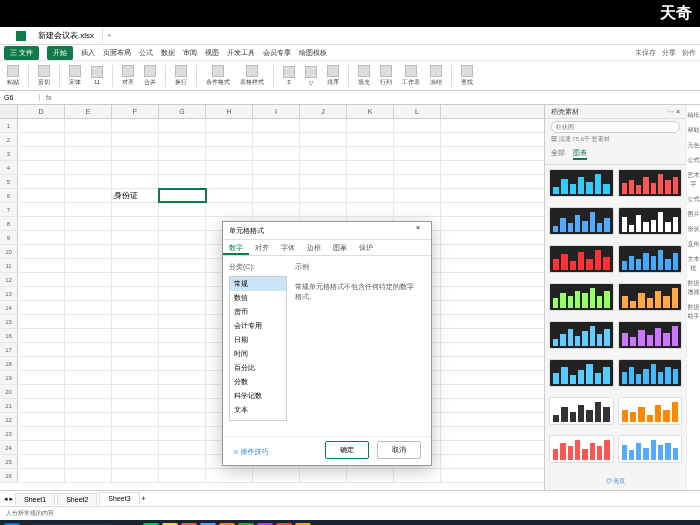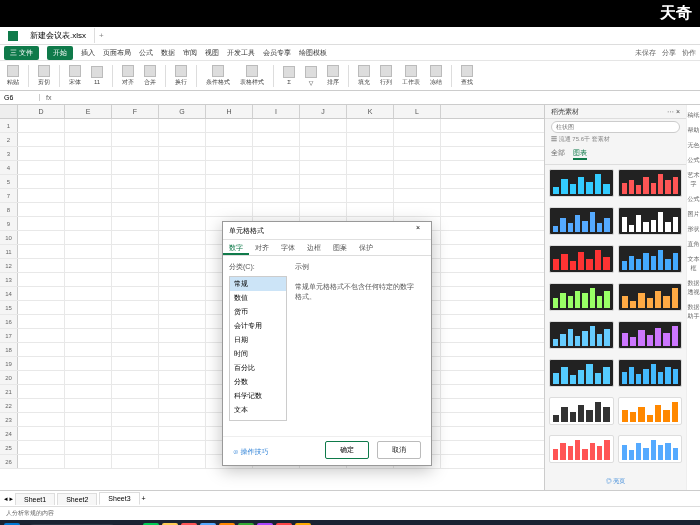--- a/index.html
+++ b/index.html
@@ -1,18 +1,18 @@
 <!DOCTYPE html>
 <html><head>
 <meta charset="utf-8">
 <style>
 *{margin:0;padding:0;box-sizing:border-box;font-family:"Microsoft YaHei",sans-serif}
 body{width:700px;height:525px;overflow:hidden;position:relative;background:#f0f0f0}
 .topbar{height:27px;background:#000;color:#fff;display:flex;align-items:center;justify-content:flex-end;padding:0 8px;font-size:16px;font-weight:bold}
-.titlebar{height:18px;background:#fff;display:flex;align-items:center;font-size:8px;padding:0 8px;border-bottom:1px solid #ddd}
+.titlebar{height:18px;background:#fff;display:flex;align-items:center;font-size:8px;padding:0 16px;border-bottom:1px solid #ddd}
 .titlebar .doc-icon{width:10px;height:10px;background:#0f7a4a;margin-right:4px}
 .titlebar .tab{padding:2px 8px;border-right:1px solid #ddd}
 .titlebar .plus{margin-left:4px;color:#888}
 .menubar{height:16px;background:#fff;display:flex;align-items:center;font-size:7px;padding:0 4px;gap:8px;border-bottom:1px solid #e5e5e5}
 .menubar .menu-item{color:#333;cursor:pointer}
 .menubar .menu-item.file{background:#0f7a4a;color:#fff;padding:2px 6px;border-radius:2px}
 .menubar .right-menu{margin-left:auto;display:flex;gap:6px;color:#666}
 .ribbon{height:30px;background:#fff;display:flex;align-items:center;padding:0 4px;gap:4px;border-bottom:1px solid #ccc;font-size:6px;color:#444}
 .ribbon .rb-btn{display:flex;flex-direction:column;align-items:center;padding:0 3px}
 .ribbon .rb-ico{width:12px;height:12px;background:#ddd;border:1px solid #bbb;margin-bottom:1px}
@@ -207,20 +207,32 @@
           <div class="cell"></div>
           <div class="cell"></div>
           <div class="cell"></div>
           <div class="cell"></div>
           <div class="cell"></div>
           <div class="cell"></div>
           <div class="cell"></div>
           <div class="cell"></div>
         </div>
         <div class="row">
+          <div class="row-h">6</div>
+          <div class="cell"></div>
+          <div class="cell"></div>
+          <div class="cell">身份证</div>
+          <div class="cell selected"></div>
+          <div class="cell"></div>
+          <div class="cell"></div>
+          <div class="cell"></div>
+          <div class="cell"></div>
+          <div class="cell"></div>
+        </div>
+        <div class="row">
           <div class="row-h">7</div>
           <div class="cell"></div>
           <div class="cell"></div>
           <div class="cell"></div>
           <div class="cell"></div>
           <div class="cell"></div>
           <div class="cell"></div>
           <div class="cell"></div>
           <div class="cell"></div>
           <div class="cell"></div>

